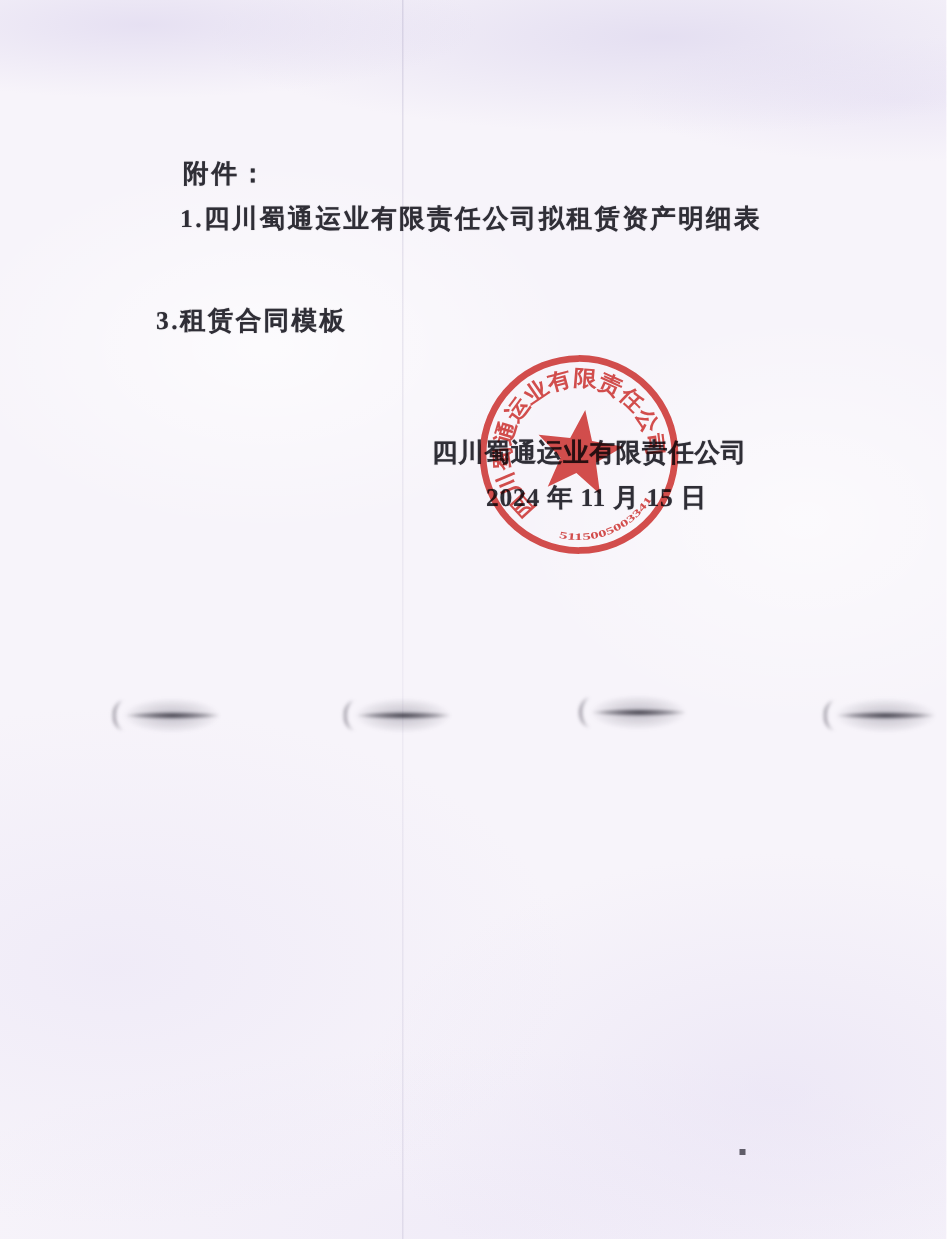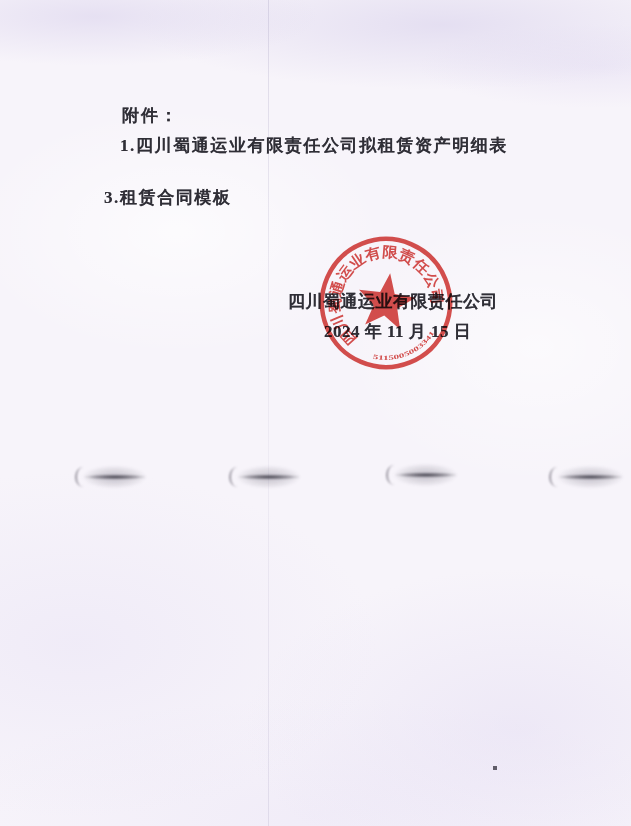--- a/index.html
+++ b/index.html
@@ -33,21 +33,21 @@
     position:absolute;
     font-size:17px;line-height:20px;
     color:#2f2e36;
     text-shadow:0 0 0.6px rgba(47,46,54,0.55);
     white-space:nowrap;
     font-weight:bold;
   }
   .att-label{left:122px;top:106px;letter-spacing:2px;}
   .att-item-1{left:104px;top:136px;letter-spacing:1.6px;margin-left:16px;}
   .att-item-2{left:104px;top:166px;letter-spacing:1.6px;}
-  .att-item-3{left:104px;top:188px;letter-spacing:1.6px;}
+  .att-item-3{left:104px;top:204px;letter-spacing:1.6px;}
   .sig-company{left:288px;top:292px;letter-spacing:0.5px;}
   .sig-date{left:324px;top:322px;letter-spacing:0.5px;}
 
   .seal{
     position:absolute;left:304px;top:221px;
     mix-blend-mode:multiply;
     opacity:0.92;
     filter:blur(0.3px);
   }
   .seal text{

